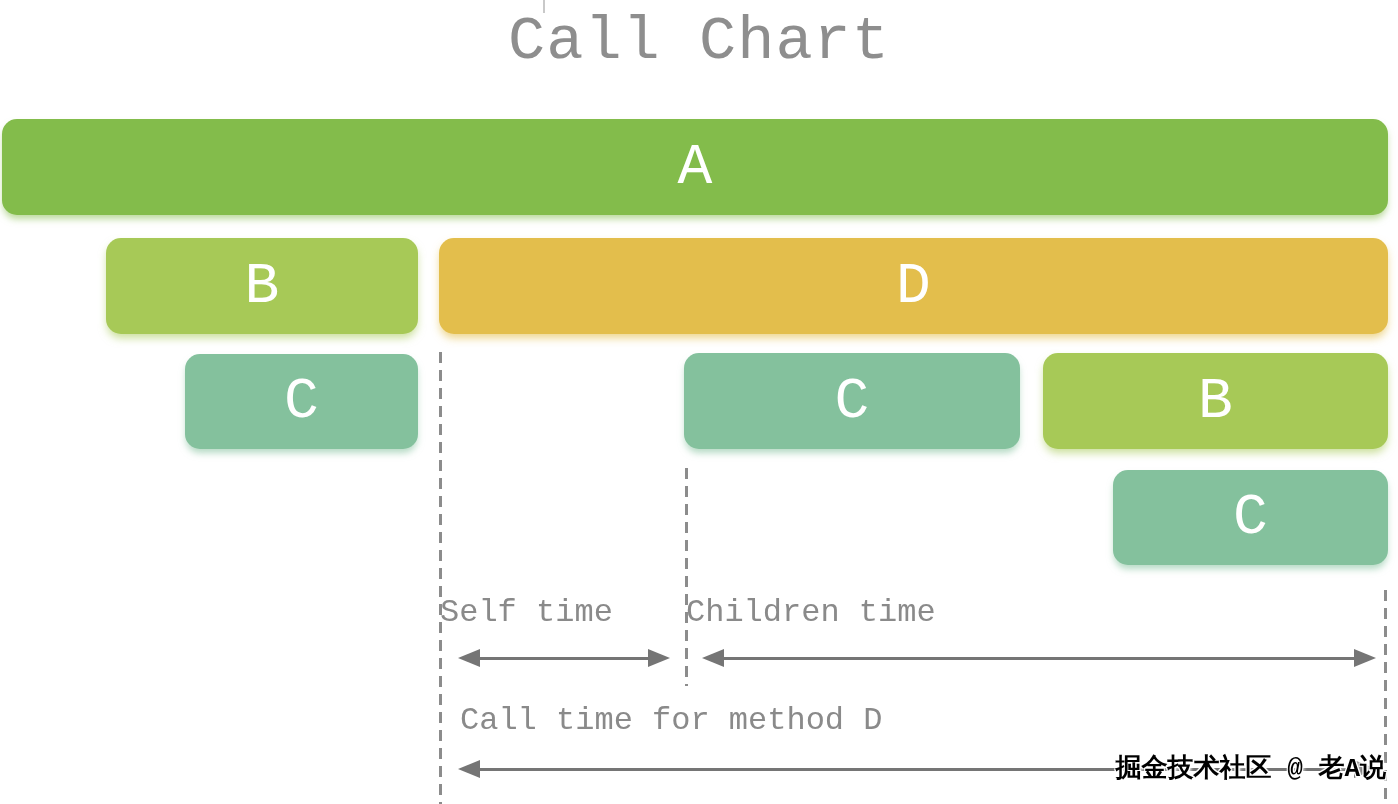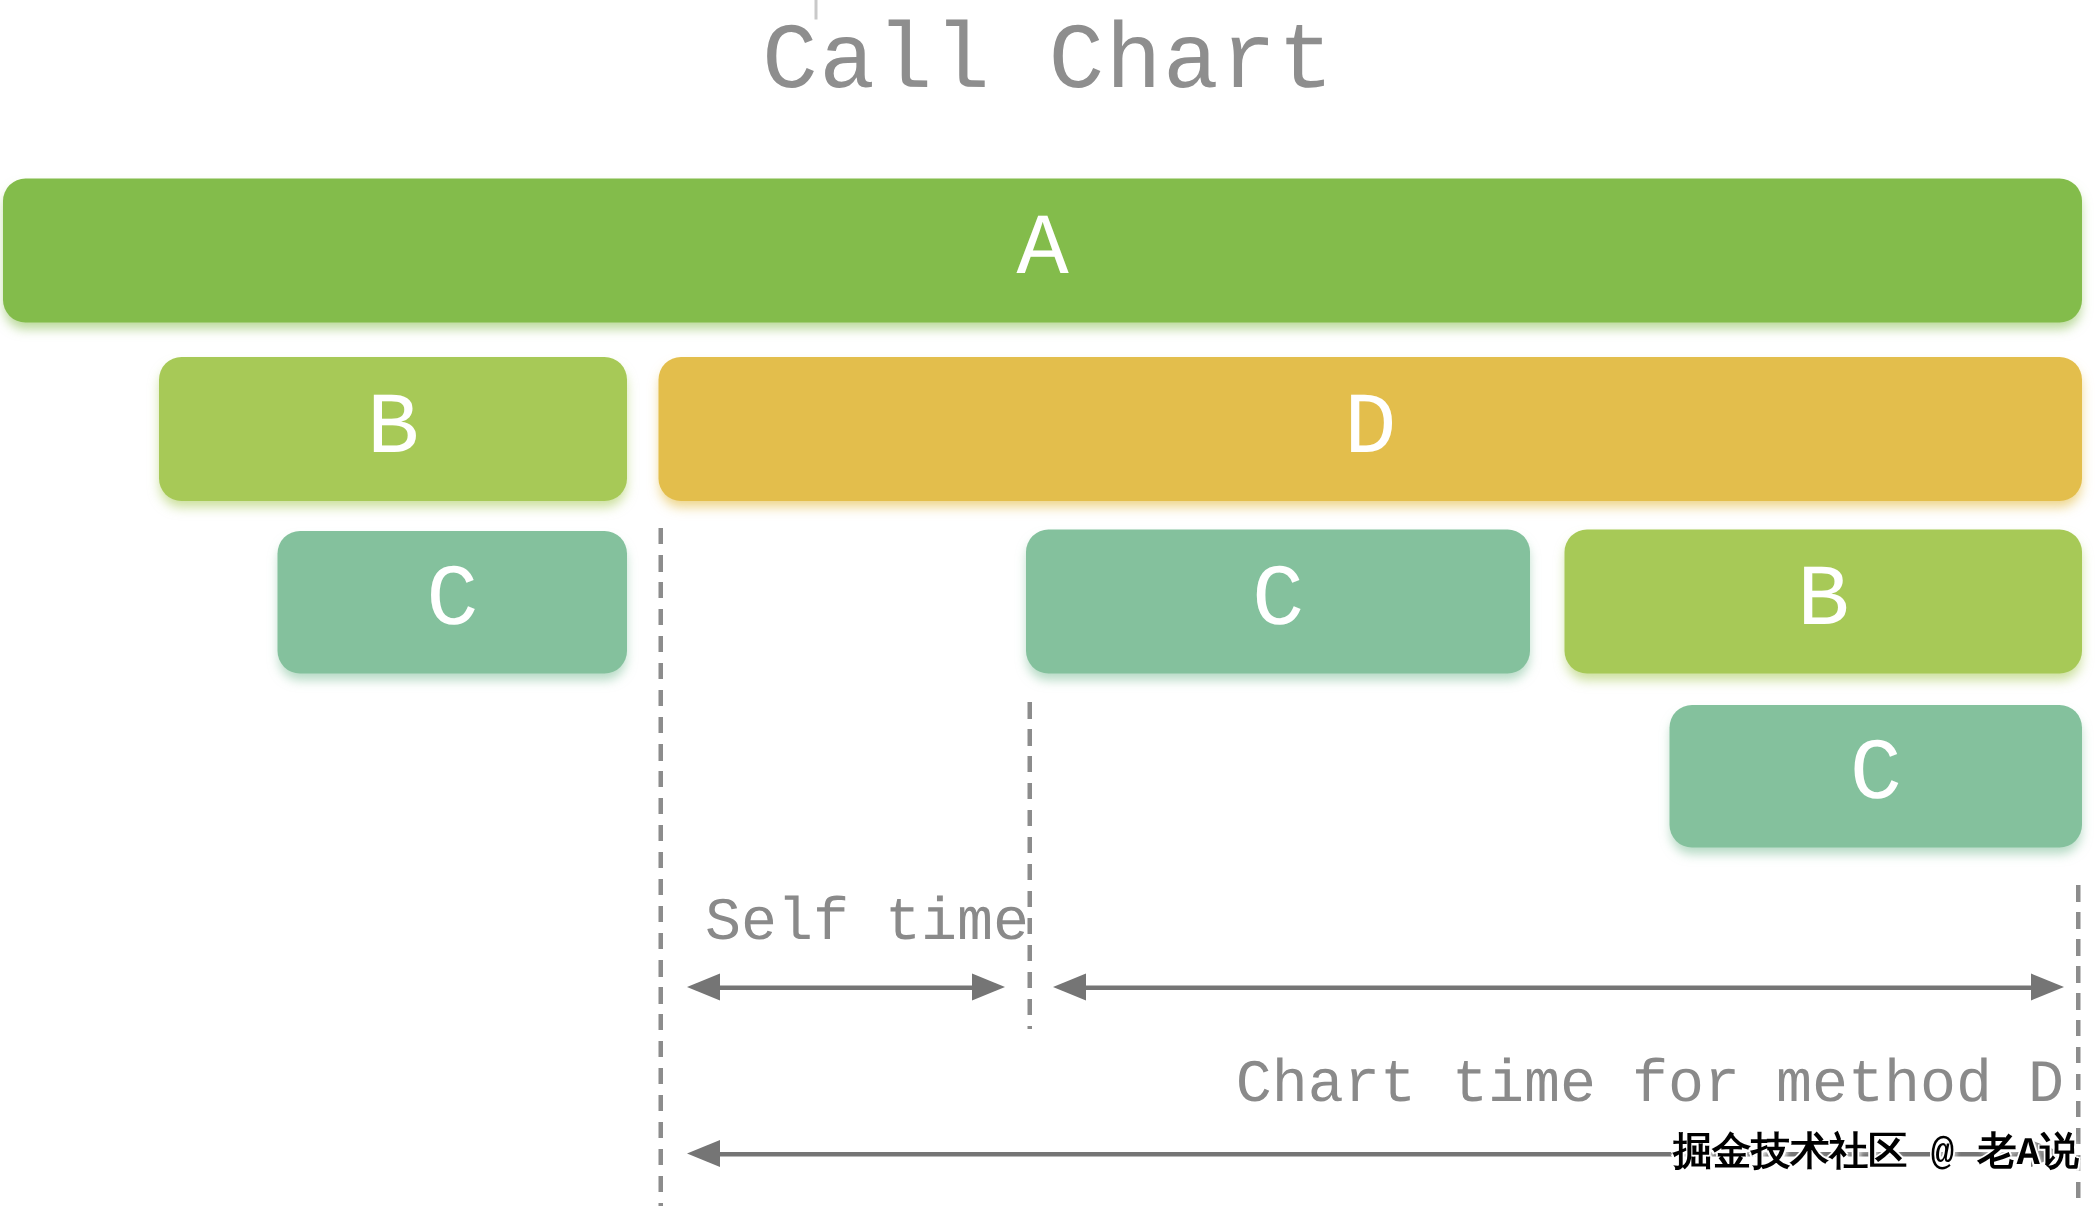--- a/index.html
+++ b/index.html
@@ -26,22 +26,22 @@
   .bar.green-a{background:#83BC4B;box-shadow:0 5px 7px -1px rgba(131,188,75,0.55);}
   .bar.green-b{background:#A7C957;box-shadow:0 5px 8px -1px rgba(167,201,87,0.6);}
   .bar.gold-d {background:#E3BE4C;box-shadow:0 5px 8px -1px rgba(227,190,76,0.65);}
   .bar.teal-c {background:#84C19D;box-shadow:0 5px 7px -1px rgba(132,193,157,0.6);}
   .vdash{
     position:absolute;width:3px;
     background:repeating-linear-gradient(to bottom,#8C8C8C 0 11px,transparent 11px 18px);
   }
   .note{
     position:absolute;
-    text-align:right;
-    font-size:40px;font-weight:300;
+    text-align:left;
+    font-size:32px;font-weight:300;
     color:#8A8A8A;
     white-space:nowrap;
   }
   .arrow{
     position:absolute;height:18px;
     display:flex;align-items:center;
   }
   .arrow .head-l{
     width:0;height:0;
     border-top:9px solid transparent;border-bottom:9px solid transparent;
@@ -82,21 +82,22 @@
   <div class="bar teal-c" style="left:684px;top:353px;width:336px;height:96px;">C</div>
   <div class="bar green-b" style="left:1043px;top:353px;width:345px;height:96px;">B</div>
 
   <div class="bar teal-c" style="left:1113px;top:470px;width:275px;height:95px;">C</div>
 
   <div class="vdash" style="left:439px;top:352px;height:452px;"></div>
   <div class="vdash" style="left:685px;top:468px;height:218px;"></div>
   <div class="vdash" style="left:1384px;top:590px;height:214px;"></div>
 
   <div class="note" style="left:440px;top:594px;width:246px;">Self time</div>
-  <div class="note" style="left:460px;top:702px;width:916px;">Chart time for method D</div>
+  <div class="note" style="left:686px;top:594px;width:700px;">Children time</div>
+  <div class="note" style="left:460px;top:702px;width:916px;">Call time for method D</div>
 
   <div class="arrow" style="left:458px;top:649px;width:212px;">
     <span class="head-l"></span>
     <span class="shaft"></span>
     <span class="head-r"></span>
   </div>
   <div class="arrow" style="left:702px;top:649px;width:674px;">
     <span class="head-l"></span>
     <span class="shaft"></span>
     <span class="head-r"></span>

